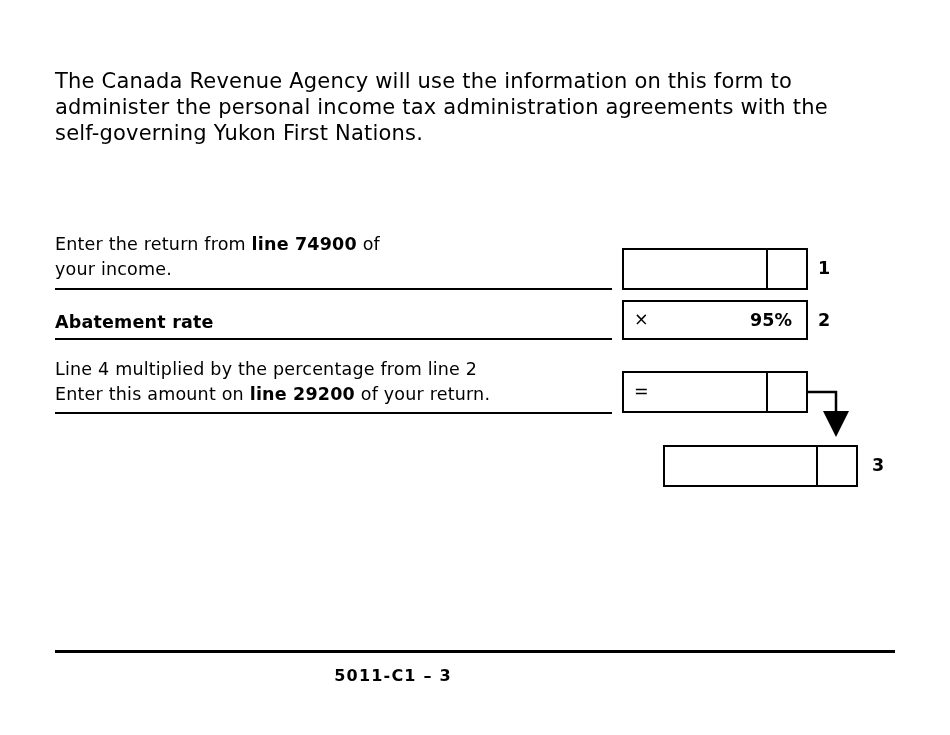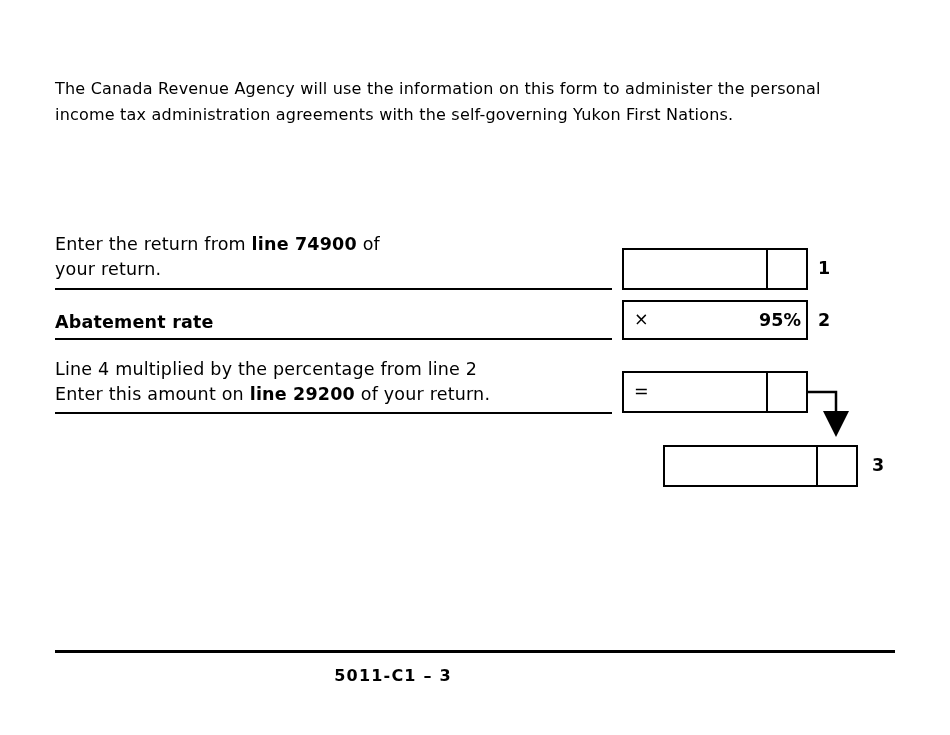--- a/index.html
+++ b/index.html
@@ -18,23 +18,23 @@
 
   .page {
     position: absolute;
     inset: 0;
   }
 
   
   .intro {
     position: absolute;
     left: 55px;
-    top: 76px;
+    top: 68px;
     width: 800px;
-    font-size: 16px;
+    font-size: 21px;
     line-height: 26px;
     letter-spacing: 0.2px;
   }
 
   
   .section-heading {
     position: absolute;
     left: 55px;
     top: 189px;
     font-size: 18.5px;
@@ -70,21 +70,21 @@
   .amount-box .dollars {
     flex: 1 1 auto;
     display: flex;
     align-items: center;
     padding-left: 10px;
     font-size: 17.5px;
     box-sizing: border-box;
   }
   .amount-box .dollars.right {
     justify-content: flex-end;
-    padding-right: 5px;
+    padding-right: 14px;
     font-weight: bold;
   }
   .amount-box .cents {
     width: 40px;
     flex: 0 0 40px;
     border-left: 2.5px solid #000000;
     box-sizing: border-box;
   }
   .op {
     font-size: 17.5px;
@@ -130,21 +130,21 @@
 </head>
 <body>
 
 <div class="page">
 
   <div class="intro">The Canada Revenue Agency will use the information on this form to administer the personal income tax administration agreements with the self-governing Yukon First Nations.</div>
 
 
   <div class="row-text" style="left:55px; top:232px; width:560px;">
     <span>Enter the return from </span><b>line 74900</b><span> of</span><br>
-    <span>your return.</span>
+    <span>your income.</span>
   </div>
   <div class="rule" style="left:55px; top:288px; width:557px;"></div>
 
   <div class="amount-box" style="left:622px; top:248px; width:186px; height:42px;">
     <div class="dollars"></div>
     <div class="cents"></div>
   </div>
   <div class="line-no" style="left:818px; top:258px;">1</div>
 
   <div class="row-text" style="left:55px; top:310px; width:560px;font-weight:bold;">Abatement rate</div>

